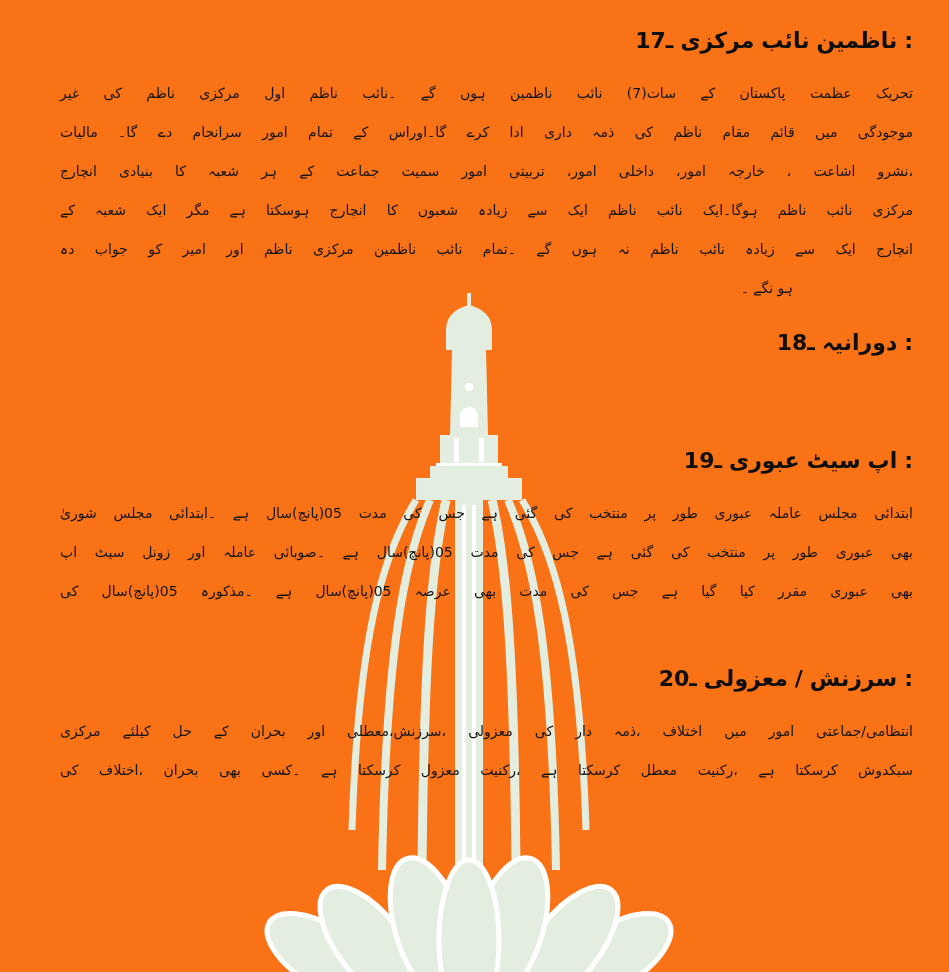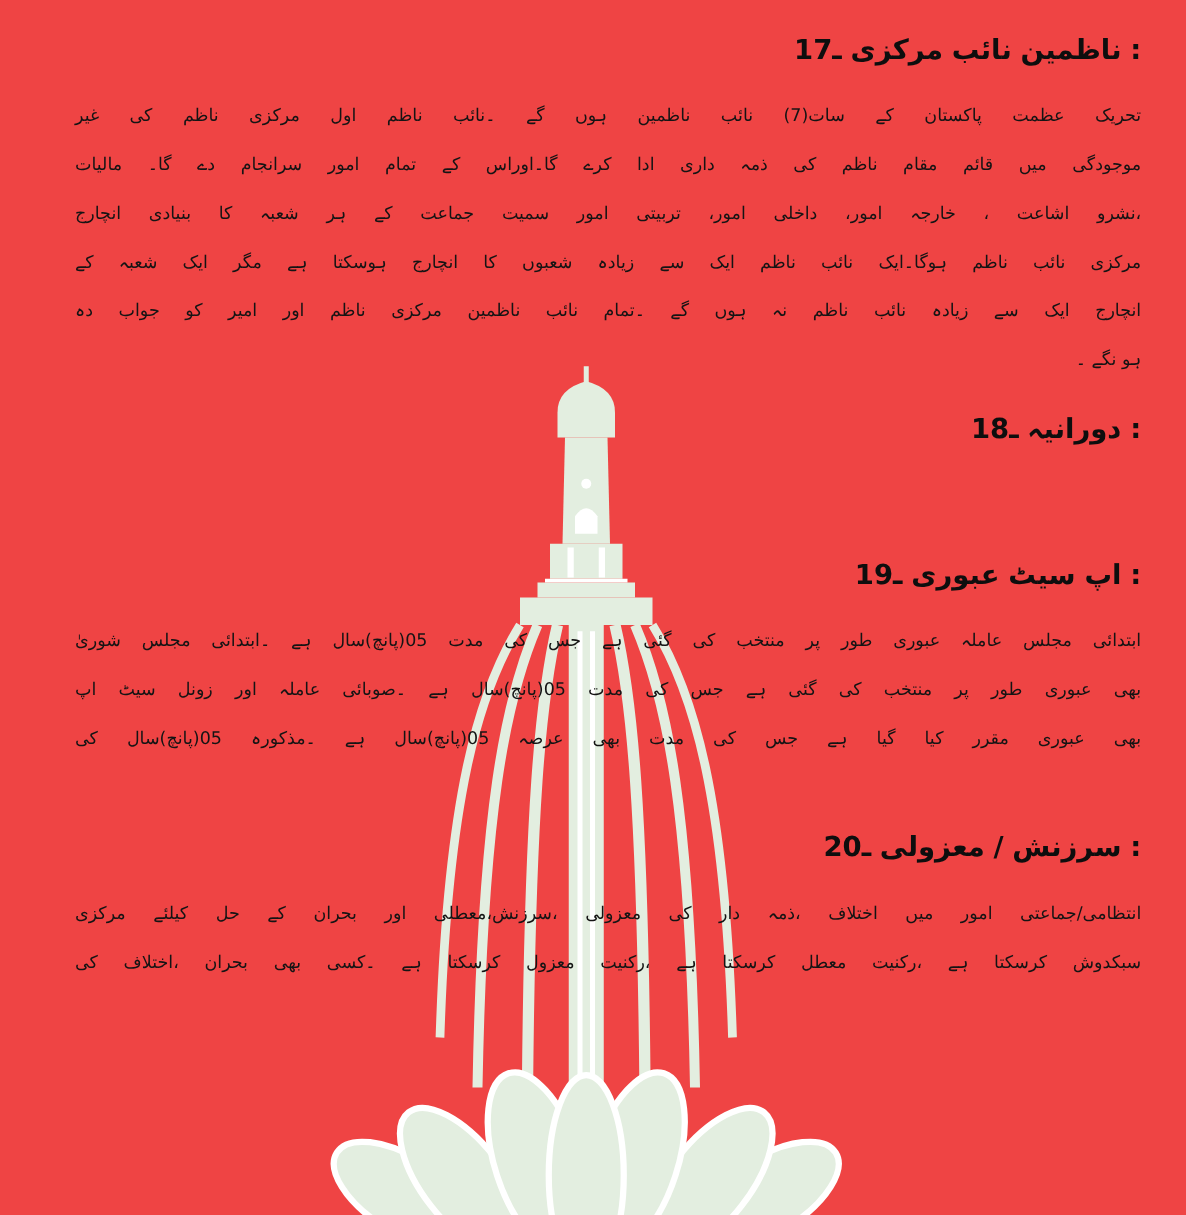--- a/index.html
+++ b/index.html
@@ -1,17 +1,17 @@
 <!DOCTYPE html>
 <html style="--wm-color: #e3eee0;"><head>
 <meta charset="utf-8">
 <style>
   html,body{margin:0;padding:0;background:#888;}
   .page{
-    position:relative;width:949px;height:972px;background:#ef4444;
+    position:relative;width:949px;height:972px;background:#f97316;
     overflow:hidden;font-family:"DejaVu Sans",sans-serif;margin:0 auto;
   }
   .watermark{
     position:absolute;left:0;top:0;width:949px;height:972px;z-index:0;
     color:var(--wm-color,#e3eee0);
   }
   .content{position:absolute;left:0;top:0;width:949px;height:972px;z-index:1;}
   section{position:absolute;left:60px;right:36px;}
   #sec17{top:28px}
   #sec18{top:330px}
@@ -19,21 +19,21 @@
   #sec20{top:666px}
   .heading{
     direction:ltr;display:flex;justify-content:flex-end;align-items:baseline;
     gap:7px;font-weight:bold;font-size:22px;color:#0e0e0e;height:40px;margin-bottom:6px;
   }
   .line{
     direction:rtl;text-align:justify;text-align-last:justify;text-justify:inter-word;
     font-size:14px;line-height:39px;color:#141414;
   }
   .line.short{text-align:right;text-align-last:right;}
-  #sec17 .short{}
+  #sec17 .short{margin-right:120px;}
   #sec19 .short{margin-right:330px;}
 </style>
 </head>
 <body>
 
 <div class="page">
 
   <svg class="watermark" viewBox="0 0 949 972" xmlns="http://www.w3.org/2000/svg" aria-hidden="true">
     <g fill="currentColor">
 

